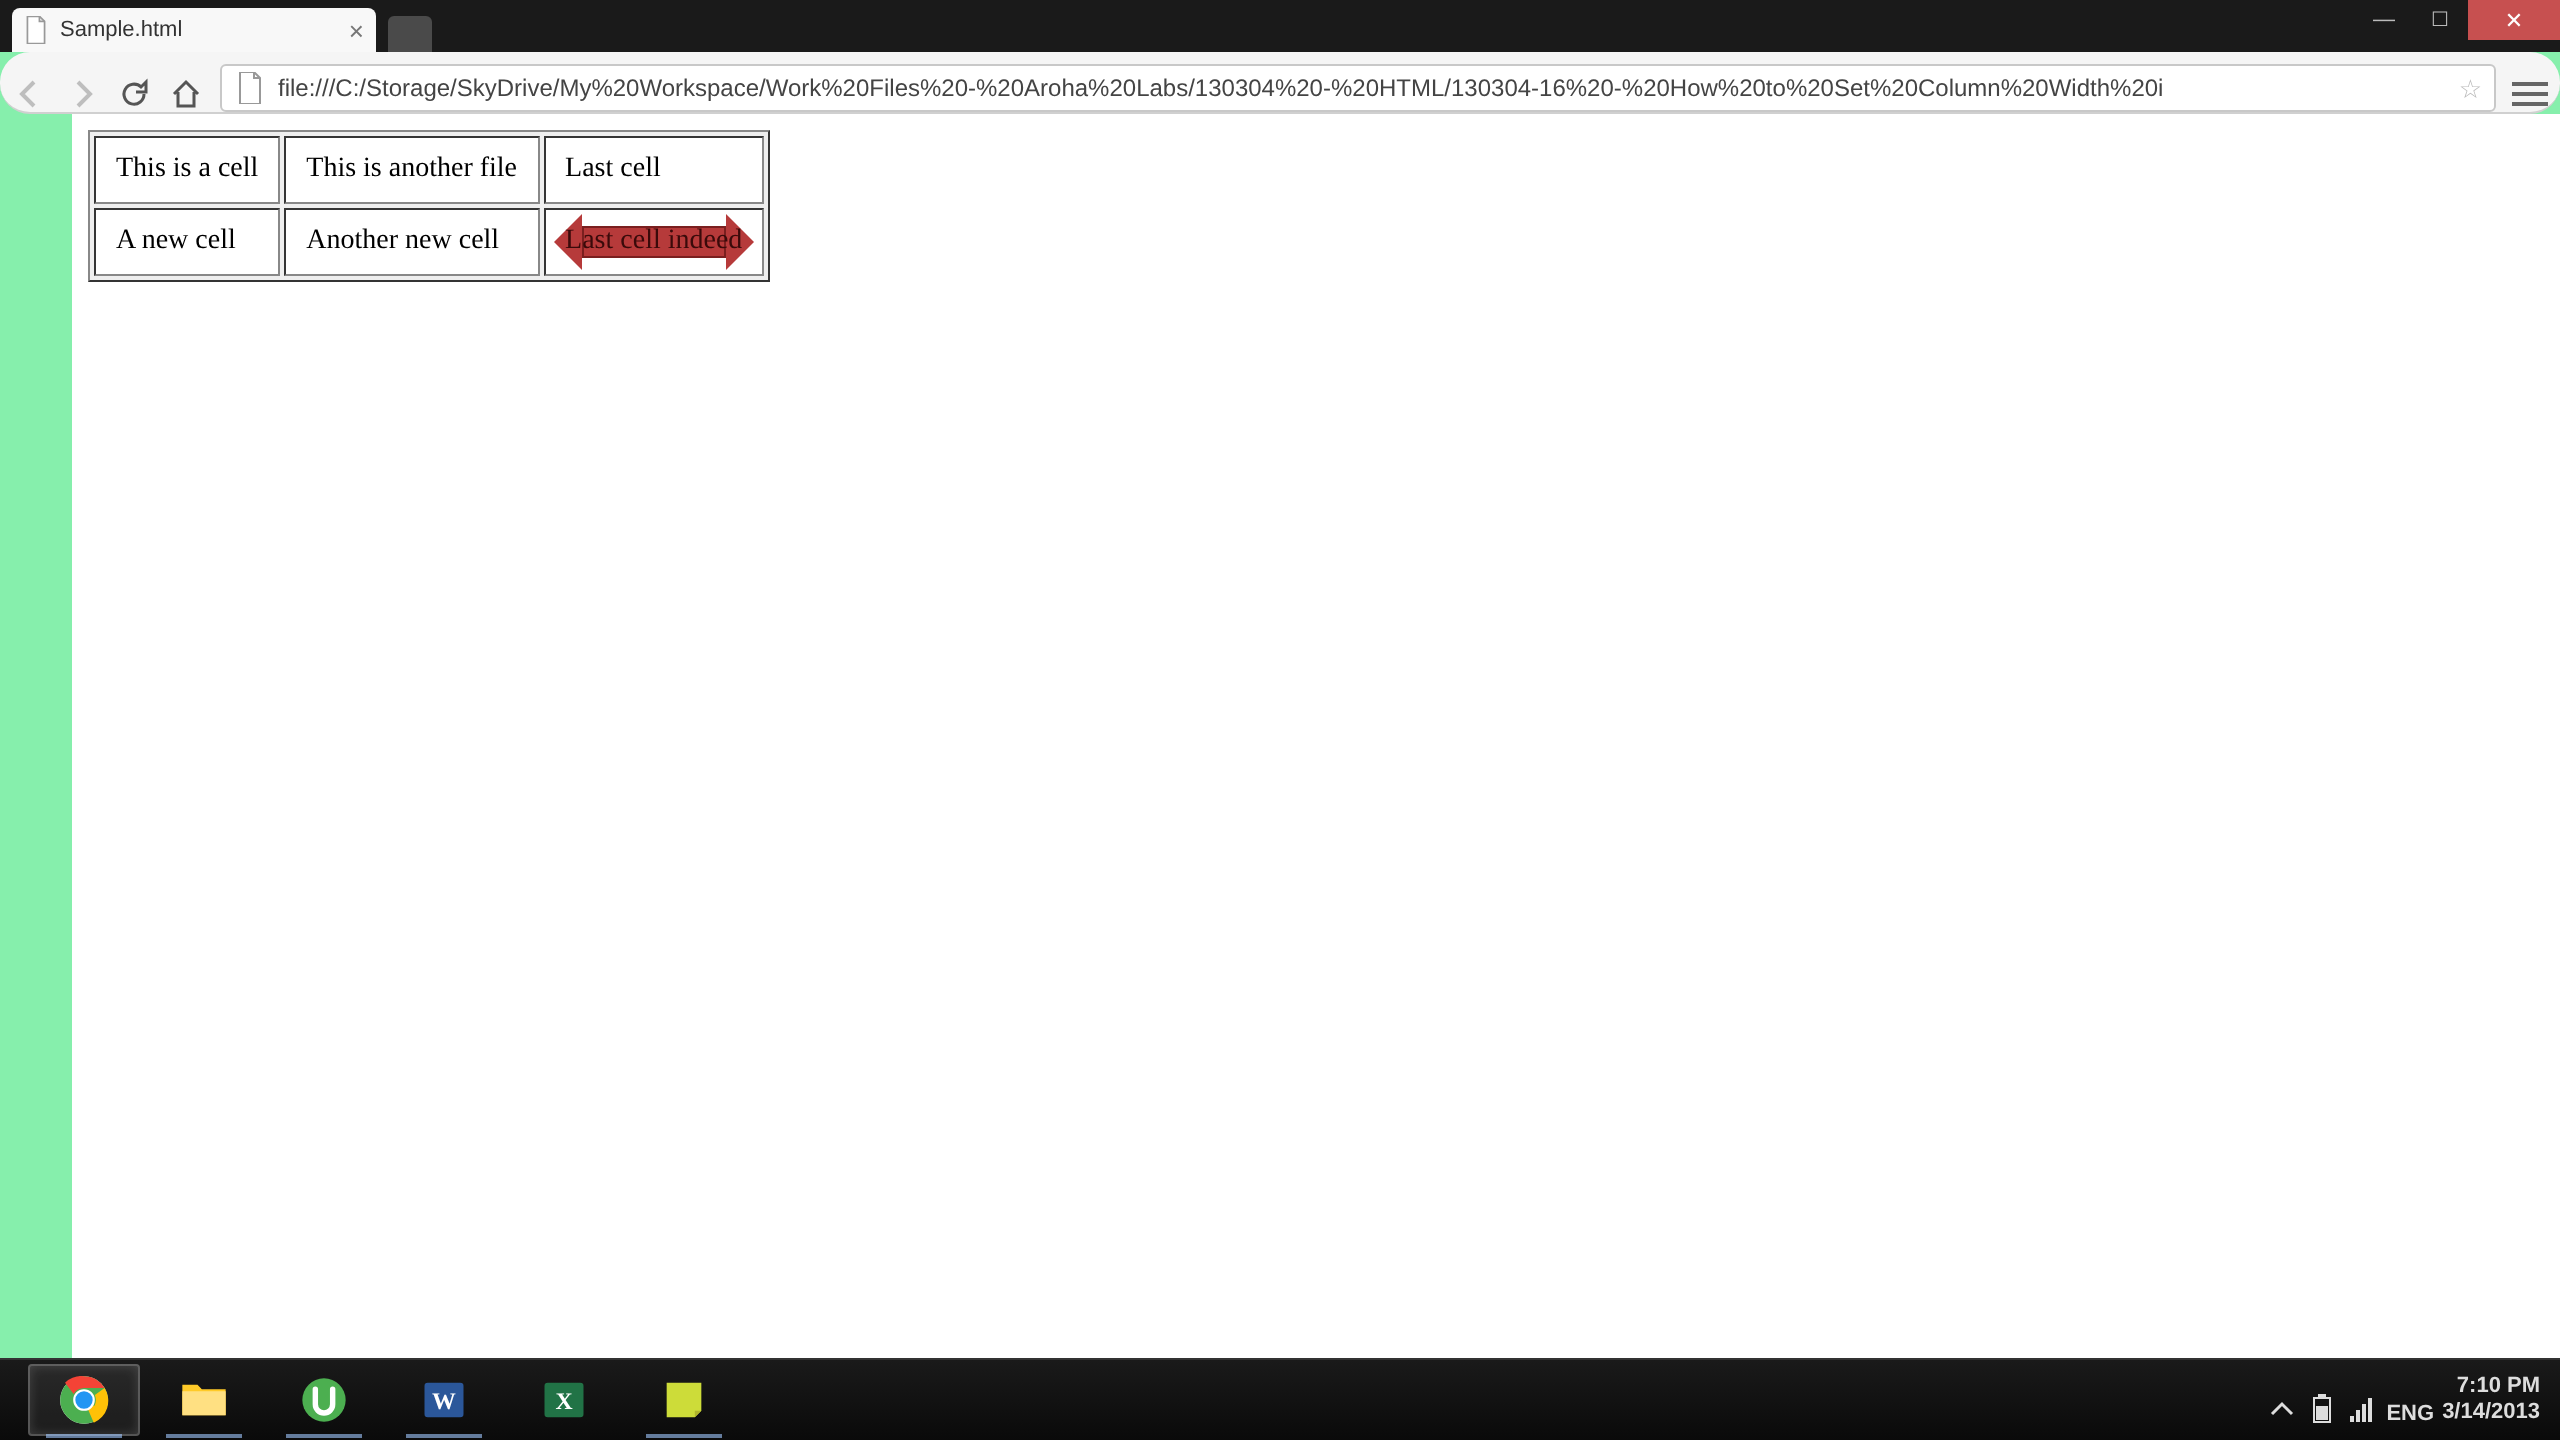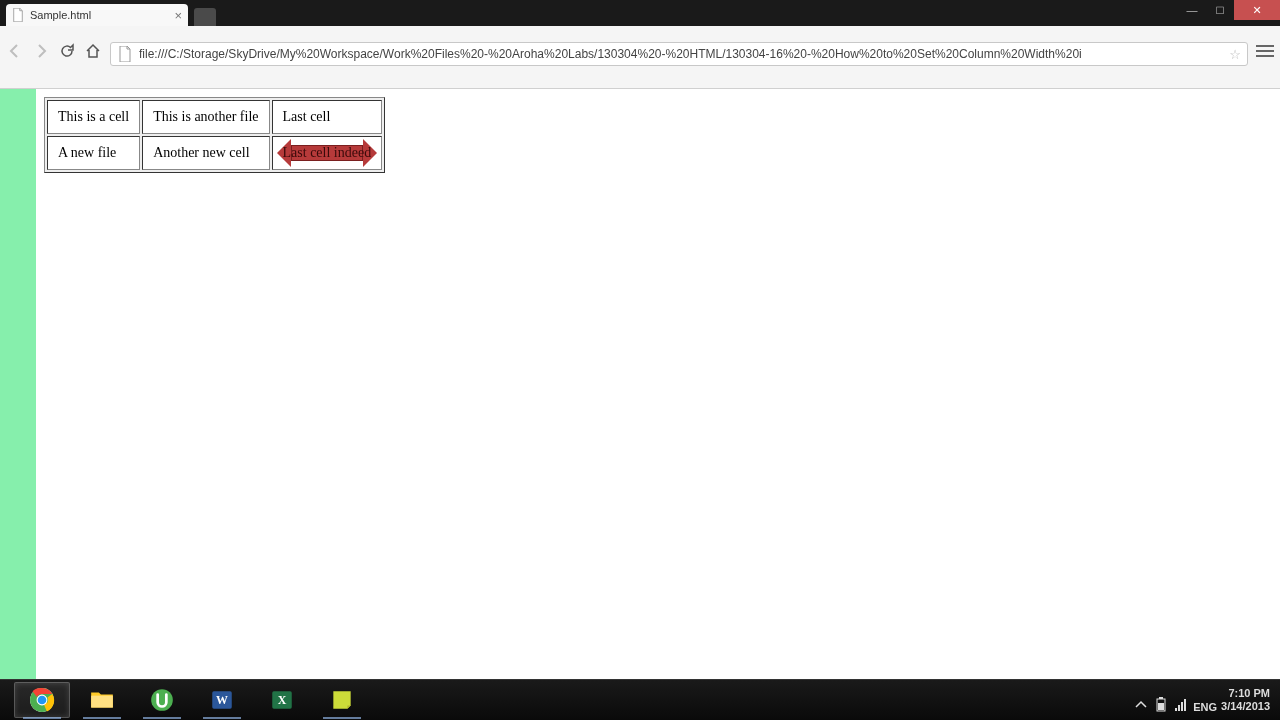--- a/index.html
+++ b/index.html
@@ -9,21 +9,21 @@
   .tabstrip{height:26px;background:#1a1a1a;display:flex;align-items:flex-end;position:relative;}
   .tab{height:22px;background:#f8f8f8;border-top-left-radius:4px;border-top-right-radius:4px;min-width:170px;margin-left:6px;display:flex;align-items:center;padding:0 6px;font-size:11px;color:#333;position:relative;}
   .tab .doc-ico{width:12px;height:14px;margin-right:6px;}
   .tab .close{margin-left:auto;font-size:13px;color:#777;line-height:1;}
   .phantom-tab{width:22px;height:18px;background:#4a4a4a;margin-left:6px;border-top-left-radius:3px;border-top-right-radius:3px;}
   .win-controls{position:absolute;right:0;top:0;display:flex;height:20px;}
   .win-btn{width:28px;height:20px;display:flex;align-items:center;justify-content:center;font-size:11px;color:#bbb;}
   .win-btn.max{font-size:10px;}
   .win-btn.close-win{background:#c75050;color:#fff;width:46px;}
   
-  .toolbar{height:30px;background:#f5f5f5;border-bottom:1px solid #d0d0d0;display:flex;align-items:flex-start;padding:16px 6px;gap:8px;}
+  .toolbar{height:30px;background:#f5f5f5;border-bottom:1px solid #d0d0d0;display:flex;align-items:flex-end;padding:0 6px;gap:8px;border-radius:15px;}
   .nav-btn{color:#777;display:flex;align-items:center;justify-content:center;width:18px;height:18px;}
   .nav-btn.disabled{opacity:.5;}
   .omnibox{flex:1;height:22px;border:1px solid #c8c8c8;border-radius:3px;background:#fff;display:flex;align-items:center;padding:0 6px;font-size:12px;color:#444;overflow:hidden;white-space:nowrap;}
   .omnibox .file-ico{margin-right:6px;color:#888;}
   .omnibox .star{margin-left:auto;color:#bbb;font-size:13px;}
   .hamburger{width:18px;display:flex;flex-direction:column;gap:3px;}
   .hamburger span{height:2px;background:#666;}
   
   .viewport{flex:1;background:#fff;padding:8px;overflow:auto;margin-left:36px;}
   table.sample{border:1px outset #888;border-collapse:separate;border-spacing:2px;background:#eee;}
@@ -112,21 +112,21 @@
 
     <div class="viewport">
       <table class="sample">
         <tbody>
             <tr>
           <td>This is a cell</td>
           <td>This is another file</td>
           <td>Last cell</td>
         </tr>
         <tr>
-          <td>A new file</td>
+          <td>A new cell</td>
           <td>Another new cell</td>
           <td class="arrow-cell">
             <span class="arrow">
               <span class="head l"></span>
                   <span class="shaft"></span>
                   <span class="head r"></span>
             </span>
             <span class="txt">Last cell indeed</span>
           </td>
         </tr>

